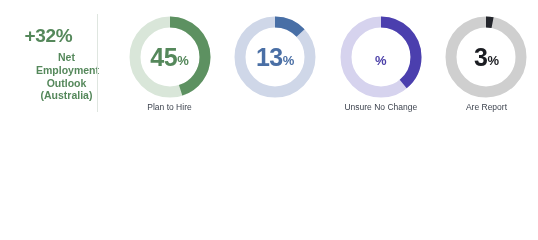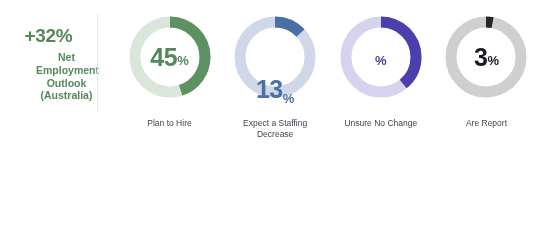--- a/index.html
+++ b/index.html
@@ -100,21 +100,21 @@
     letter-spacing: -0.5px;
   }
   .donut-pct {
     font-size: 13px;
     font-weight: bold;
     margin-left: 0px;
     position: relative;
     top: 3px;
   }
   .donut-label {
-    margin-top: 16px;
+    margin-top: 0;
     font-size: 8.5px;
     line-height: 1.25;
     color: #3f4550;
     text-align: center;
     max-width: 100px;
   }
 </style>
 </head>
 <body>
 
@@ -142,26 +142,25 @@
       </div>
       <div class="donut-label">Plan to Hire</div>
     </div>
 
     <div class="donut-cell">
       <div class="donut-wrap">
         <svg viewBox="0 0 90 90">
           <circle cx="45" cy="45" r="35" fill="none" stroke-width="11" stroke="#cfd7e8"></circle>
           <circle cx="45" cy="45" r="35" fill="none" stroke-width="11" stroke-linecap="butt" stroke="#486fa6" stroke-dasharray="28.58849314766712 191.3229926036184"></circle>
         </svg>
-        <div class="donut-center" style="color: rgb(74, 111, 165); align-items: flex-end;">
+        <div class="donut-center" style="color: rgb(74, 111, 165);">
           <span class="donut-value">13</span>
           <span class="donut-pct">%</span>
         </div>
       </div>
-      <div class="donut-label">Expect a Staffing Decrease</div>
     </div>
 
     <div class="donut-cell">
       <div class="donut-wrap">
         <svg viewBox="0 0 90 90">
           <circle cx="45" cy="45" r="35" fill="none" stroke-width="11" stroke="#d6d3ee"></circle>
           <circle cx="45" cy="45" r="35" fill="none" stroke-width="11" stroke-linecap="butt" stroke="#4b3fae" stroke-dasharray="85.76547944300135 134.14600630828414"></circle>
         </svg>
         <div class="donut-center" style="color: rgb(75, 63, 168);">
           <span class="donut-pct">%</span>

